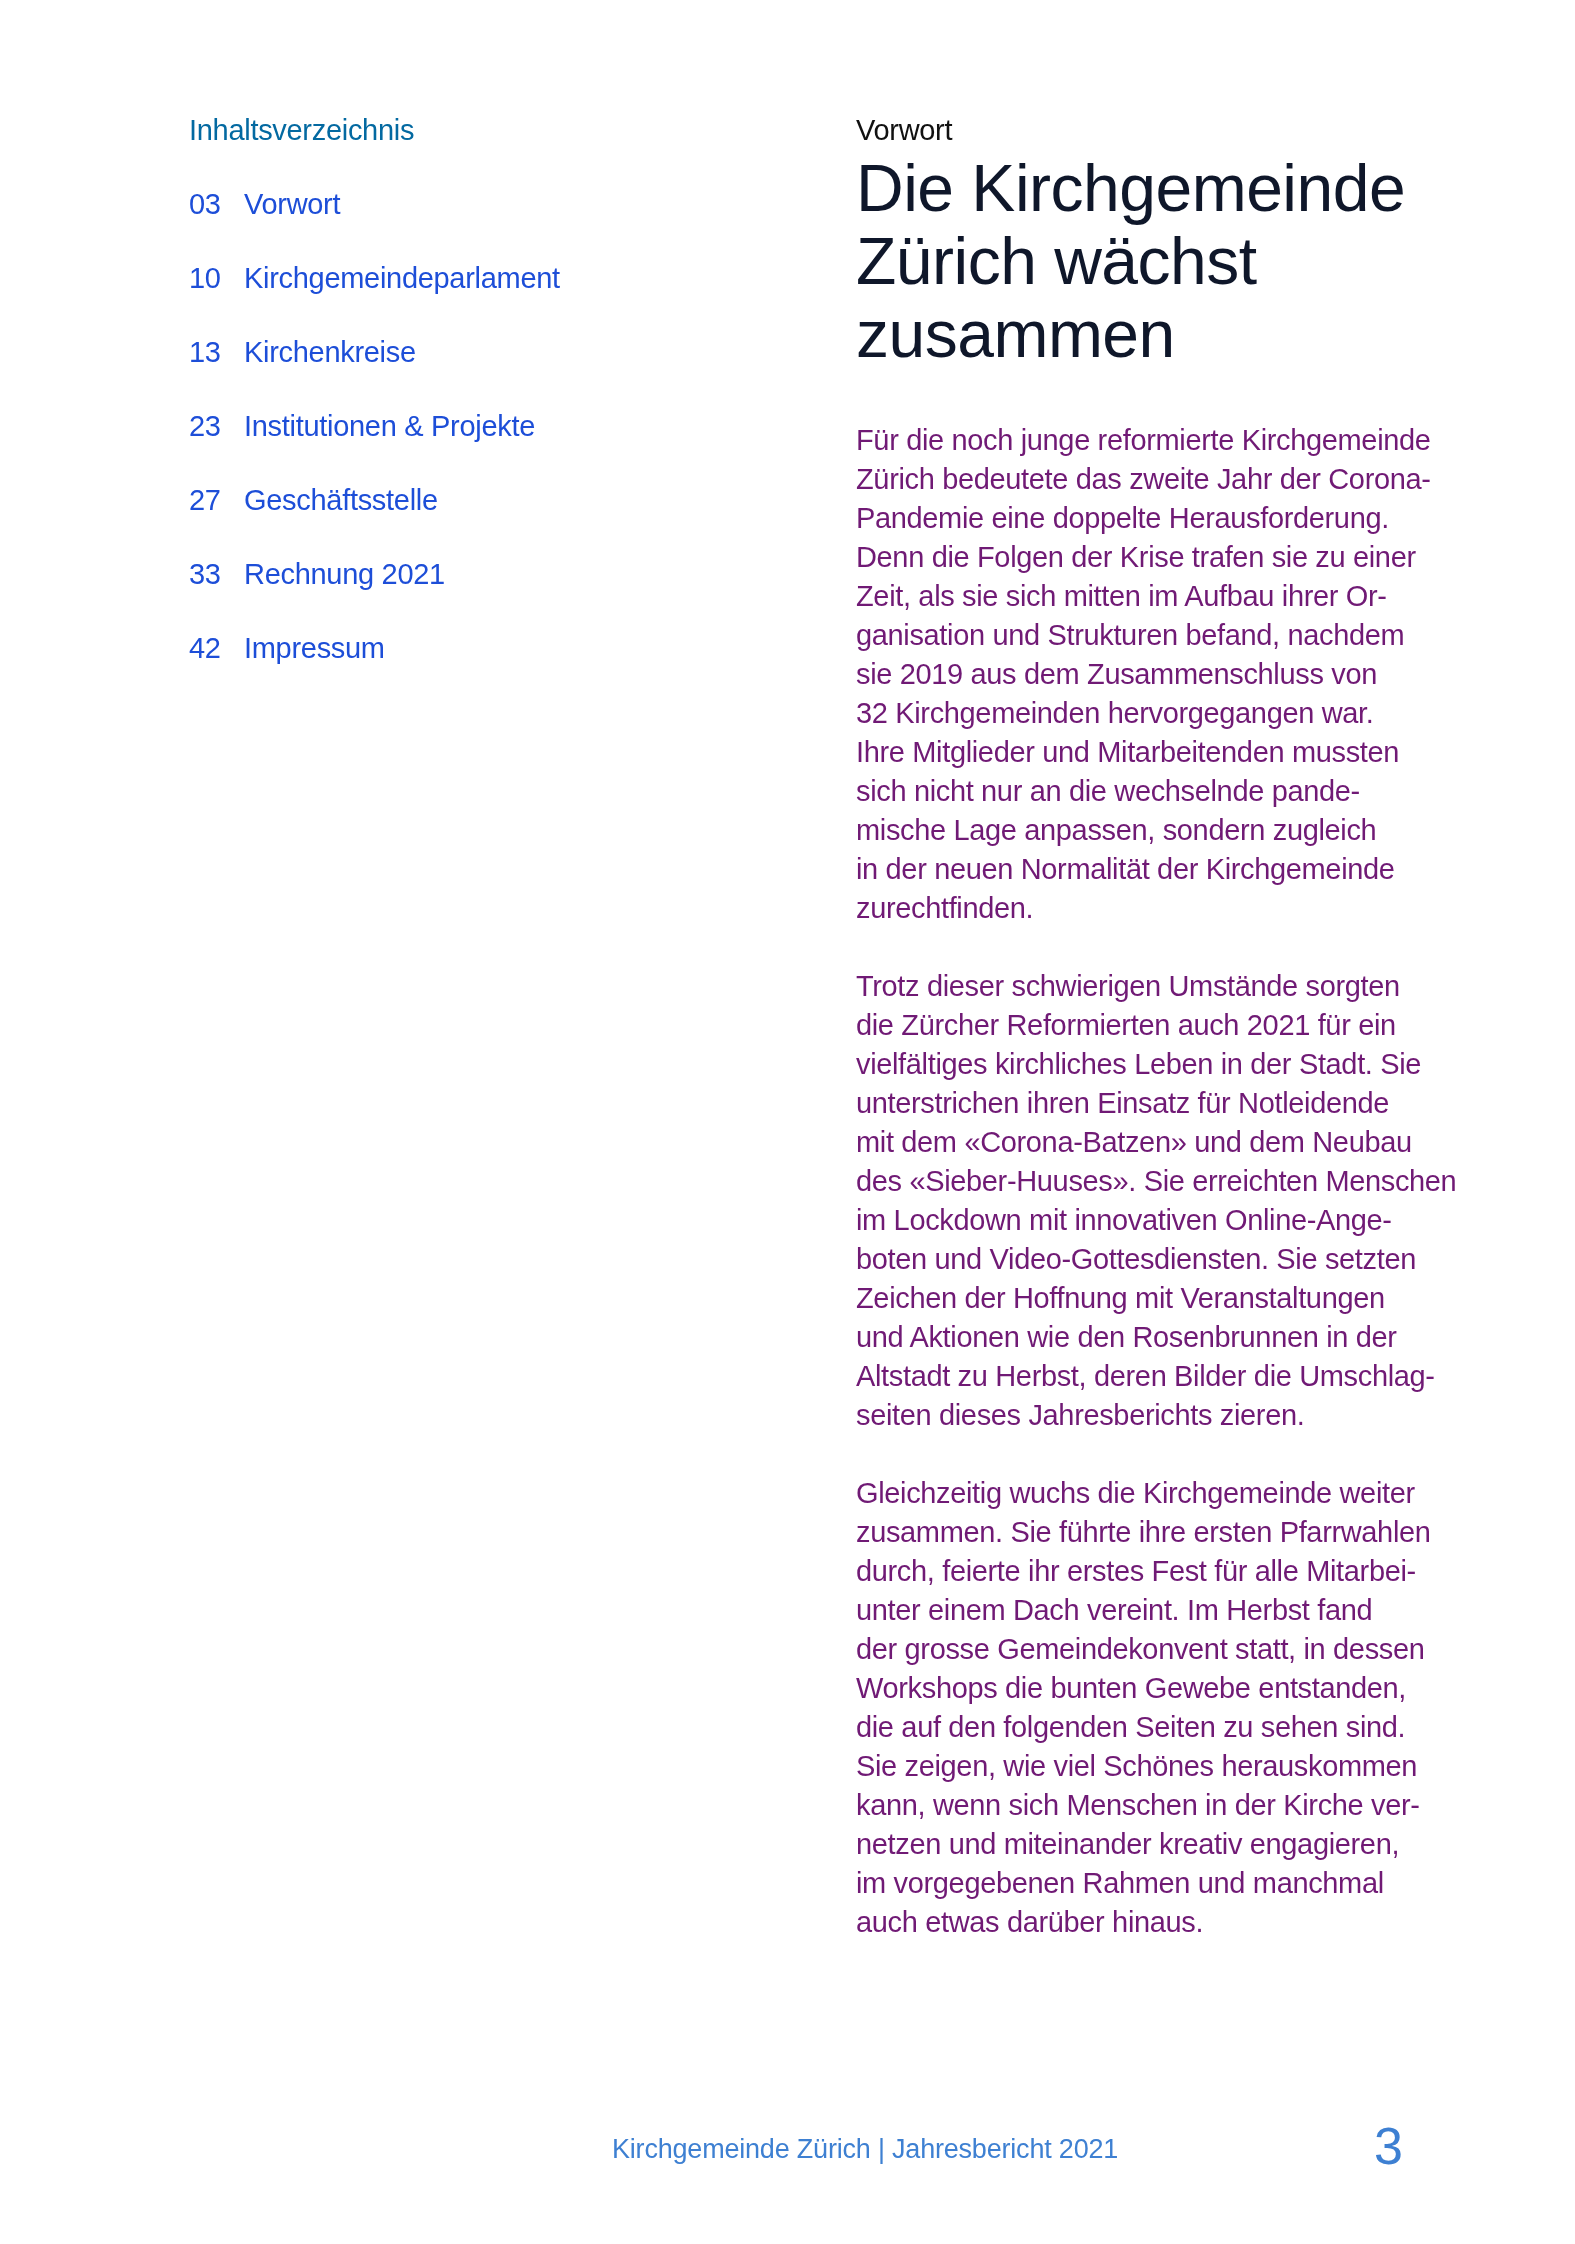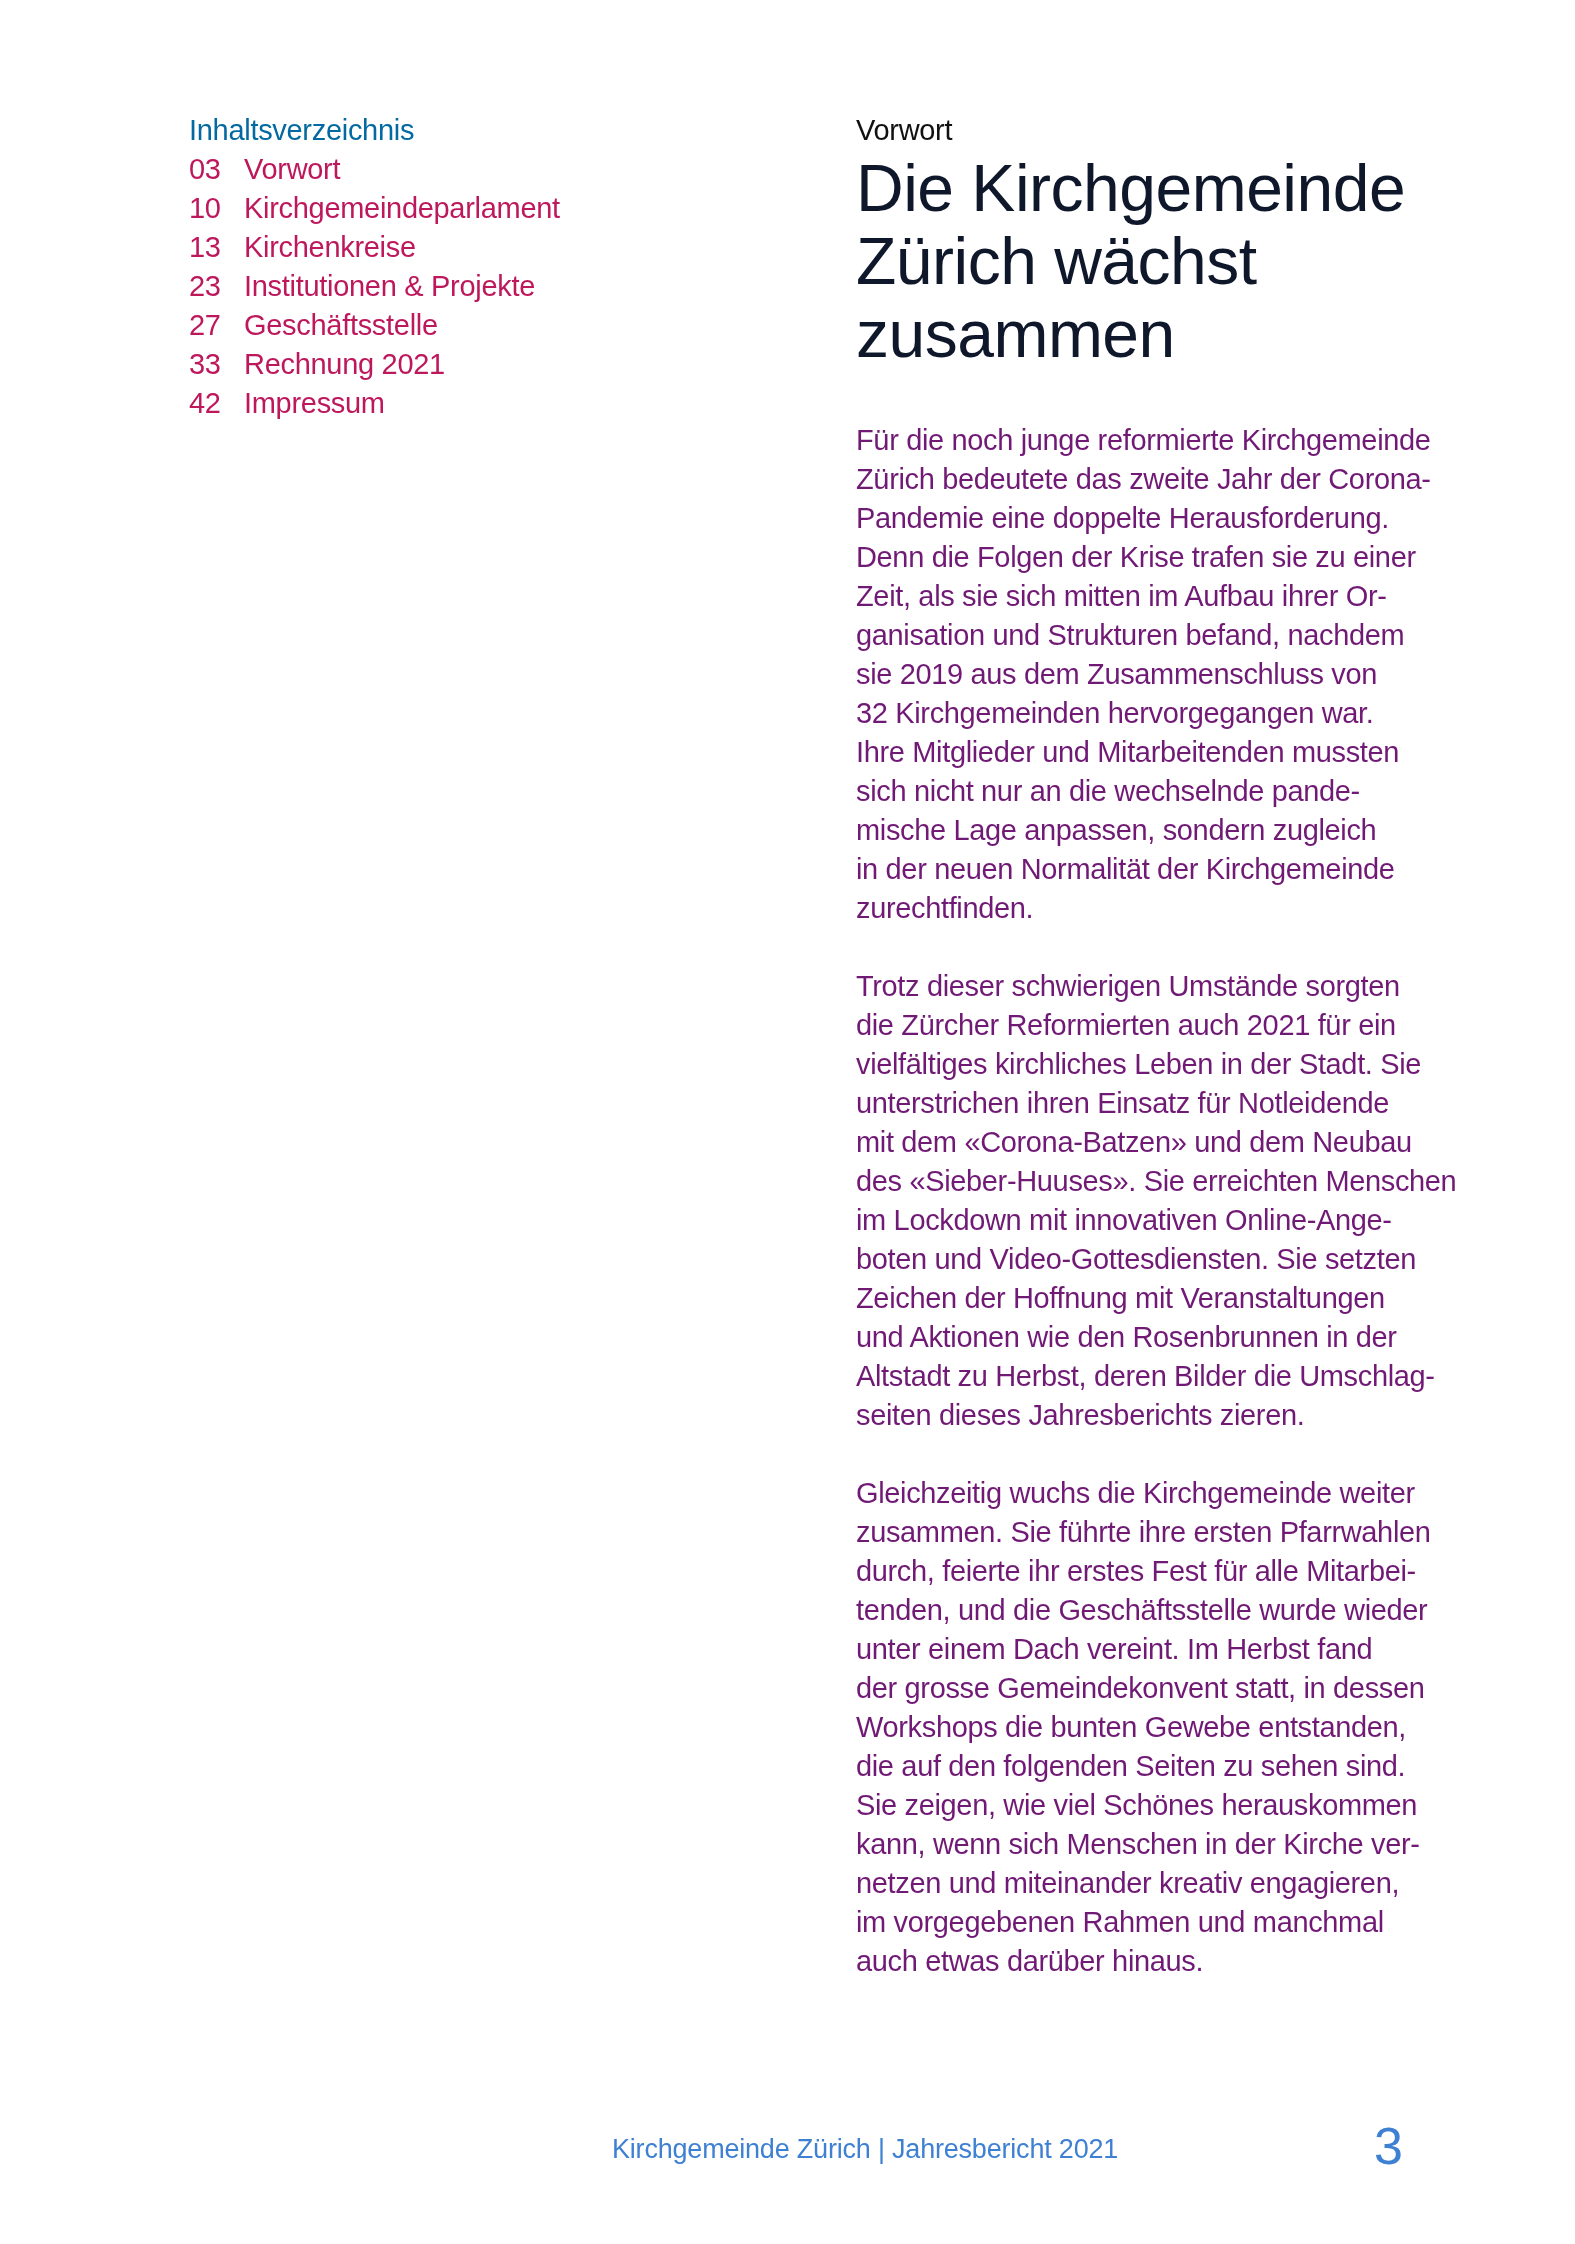--- a/index.html
+++ b/index.html
@@ -1,21 +1,21 @@
 <!DOCTYPE html>
 <html><head>
 <meta charset="utf-8">
 <style>
   html, body { margin: 0; padding: 0; background: #ffffff; }
   body { width: 1575px; height: 2244px; position: relative; overflow: hidden;
          font-family: "Liberation Sans", sans-serif; }
   .toc { position: absolute; left: 189px; top: 111px; width: 500px; }
   .toc-heading { font-size: 29px; line-height: 39px; color: #0369a1; margin: 0; font-weight: normal; letter-spacing: -0.3px; }
   .toc-list { list-style: none; margin: 0; padding: 0; }
-  .toc-item { display: flex; font-size: 29px; line-height: 39px; color: #be185d; cursor: pointer; letter-spacing: -0.3px; }
+  .toc-item { display: flex; font-size: 29px; line-height: 39px; color: #1d4ed8; cursor: pointer; letter-spacing: -0.3px; margin-top: 35px; }
   .toc-num { width: 55px; flex: 0 0 55px; }
   .main { position: absolute; left: 856px; top: 111px; width: 640px; }
   .section-label { font-size: 29px; line-height: 39px; color: #111111; margin: 0; letter-spacing: -0.3px; }
   .title { font-size: 66px; line-height: 73px; color: #0f172a; margin: 2px 0 0 0; font-weight: normal; letter-spacing: -0.5px; }
   .body { margin-top: 50px; }
   .para { font-size: 29px; line-height: 39px; color: #701a75; margin: 0 0 39px 0; letter-spacing: -0.35px; }
   .line { display: block; white-space: nowrap; }
   .footer-text { position: absolute; left: 612px; top: 2135px; font-size: 27px; line-height: 28px; color: #3E80D2; letter-spacing: -0.2px; }
   .page-num { position: absolute; left: 1374px; top: 2118px; font-size: 52px; line-height: 56px; color: #3E80D2; }
 </style>
@@ -90,21 +90,20 @@
         <span class="line">boten und Video-Gottesdiensten. Sie setzten</span>
         <span class="line">Zeichen der Hoffnung mit Veranstaltungen</span>
         <span class="line">und Aktionen wie den Rosenbrunnen in der</span>
         <span class="line">Altstadt zu Herbst, deren Bilder die Umschlag-</span>
         <span class="line">seiten dieses Jahresberichts zieren.</span>
       </p>
     <p class="para">
         <span class="line">Gleichzeitig wuchs die Kirchgemeinde weiter</span>
         <span class="line">zusammen. Sie führte ihre ersten Pfarrwahlen</span>
         <span class="line">durch, feierte ihr erstes Fest für alle Mitarbei-</span>
-        <span class="line">tenden, und die Geschäftsstelle wurde wieder</span>
         <span class="line">unter einem Dach vereint. Im Herbst fand</span>
         <span class="line">der grosse Gemeindekonvent statt, in dessen</span>
         <span class="line">Workshops die bunten Gewebe entstanden,</span>
         <span class="line">die auf den folgenden Seiten zu sehen sind.</span>
         <span class="line">Sie zeigen, wie viel Schönes herauskommen</span>
         <span class="line">kann, wenn sich Menschen in der Kirche ver-</span>
         <span class="line">netzen und miteinander kreativ engagieren,</span>
         <span class="line">im vorgegebenen Rahmen und manchmal</span>
         <span class="line">auch etwas darüber hinaus.</span>
       </p>

